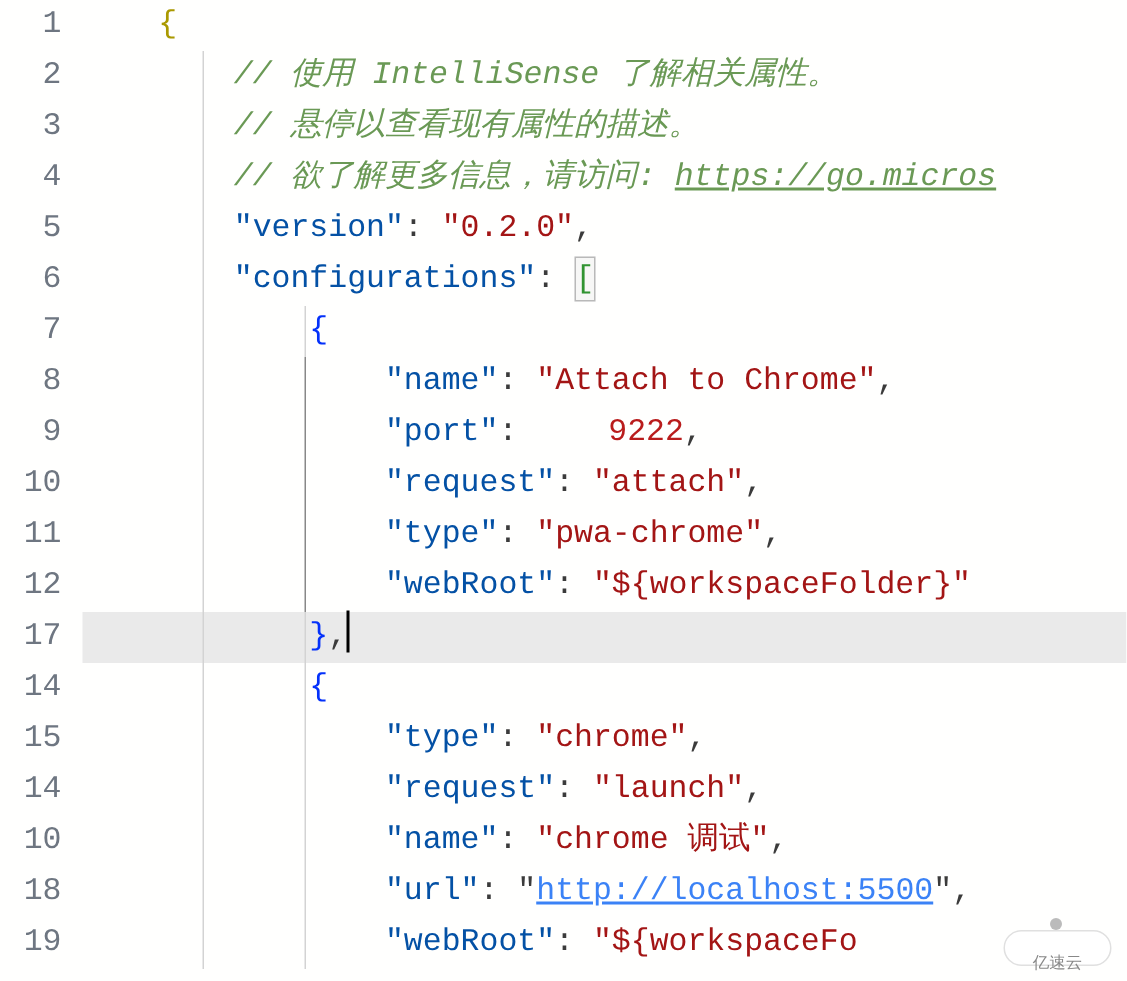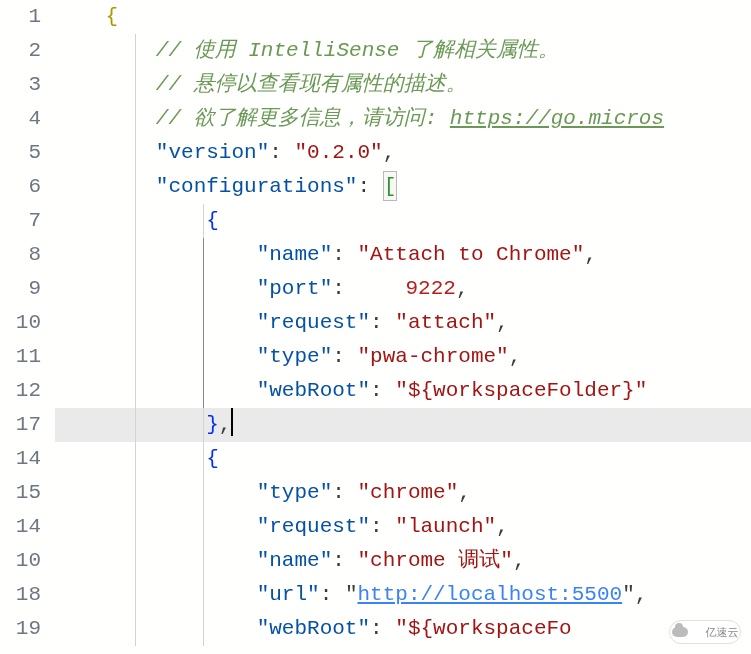--- a/index.html
+++ b/index.html
@@ -87,20 +87,21 @@
     border-radius: 14px;
     background: #fff;
     border: 1px solid #e0e0e0;
     display: flex;
     align-items: center;
     justify-content: center;
     gap: 18px;
     color: #888;
     font-size: 11px;
     font-family: sans-serif;
+    flex-direction: column;
   }
   .watermark .cloud {
     width: 16px; height: 10px;
     background: #bbb;
     border-radius: 6px;
     position: relative;
   }
   .watermark .cloud::before {
     content: "";
     position: absolute;

